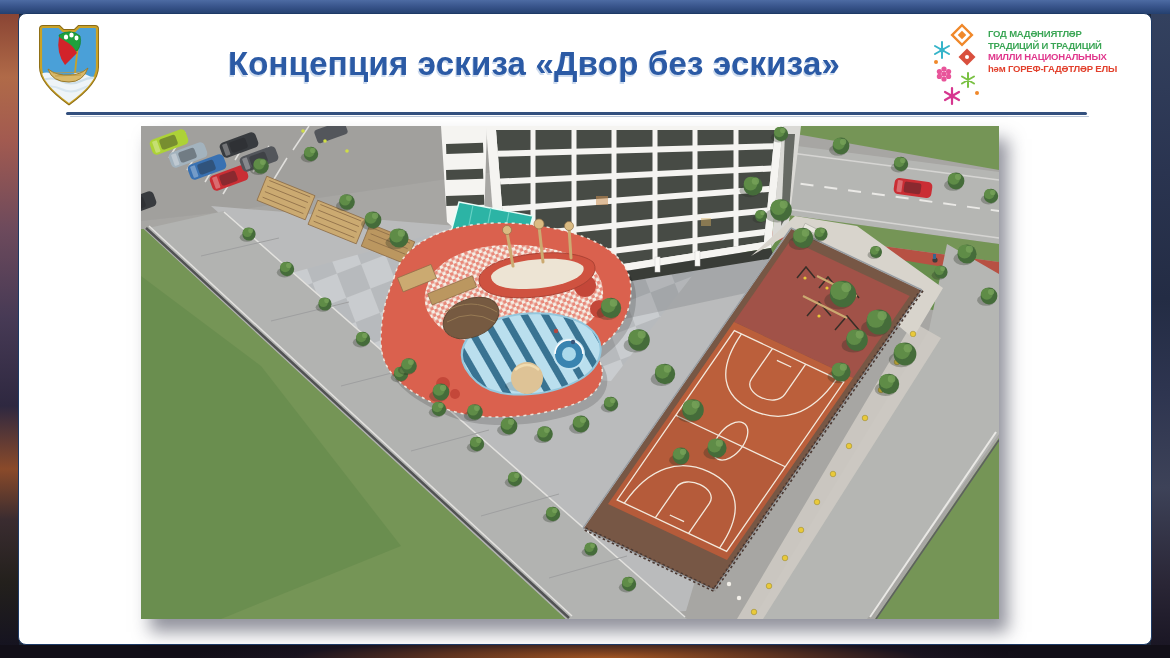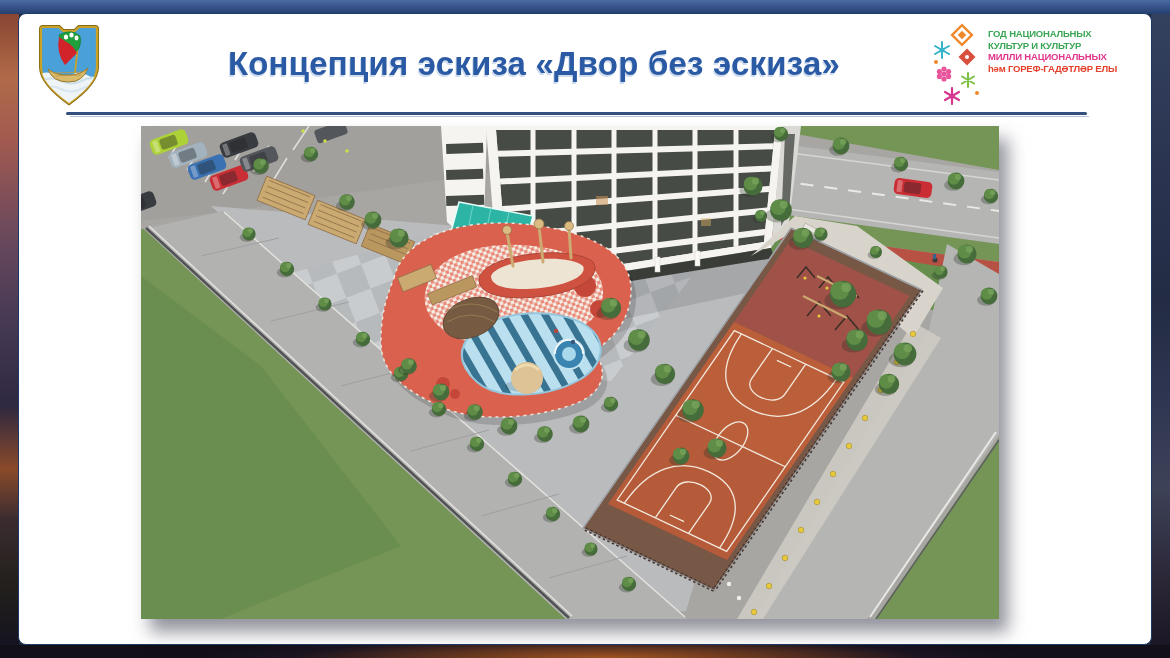--- a/index.html
+++ b/index.html
@@ -93,22 +93,22 @@
         </g>
         <g transform="translate(21,74)" stroke="#d6368f" stroke-width="2.2">
           <path d="M0,-8 L0,8 M-7,-4 L7,4 M-7,4 L7,-4" fill="none"></path>
             <circle r="2.6" fill="#d6368f" stroke="none"></circle>
         </g>
         <circle cx="46" cy="71" r="2" fill="#f0882a"></circle>
           <circle cx="5" cy="40" r="2" fill="#f0882a"></circle>
       </g>
     </svg>
     <div class="txt">
-      <div class="ln ln0">ГОД НАЦИОНАЛЬНЫХ</div>
-      <div class="ln ln1">КУЛЬТУР И КУЛЬТУР</div>
+      <div class="ln ln0">ГОД МАДӘНИЯТЛӘР</div>
+      <div class="ln ln1">ТРАДИЦИЙ И ТРАДИЦИЙ</div>
       <div class="ln ln2">МИЛЛИ НАЦИОНАЛЬНЫХ</div>
       <div class="ln ln3">һәм ГОРЕФ-ГАДӘТЛӘР ЕЛЫ</div>
     </div>
   </div>
 
   <div class="divider"></div>
 
   <div class="artwork">
   <svg width="858" height="493" viewBox="0 0 858 493" role="img" aria-label="Аэровид двора без машин: парковка, жилой дом, детская площадка, спортивная площадка, велодорожка">
     <defs>

